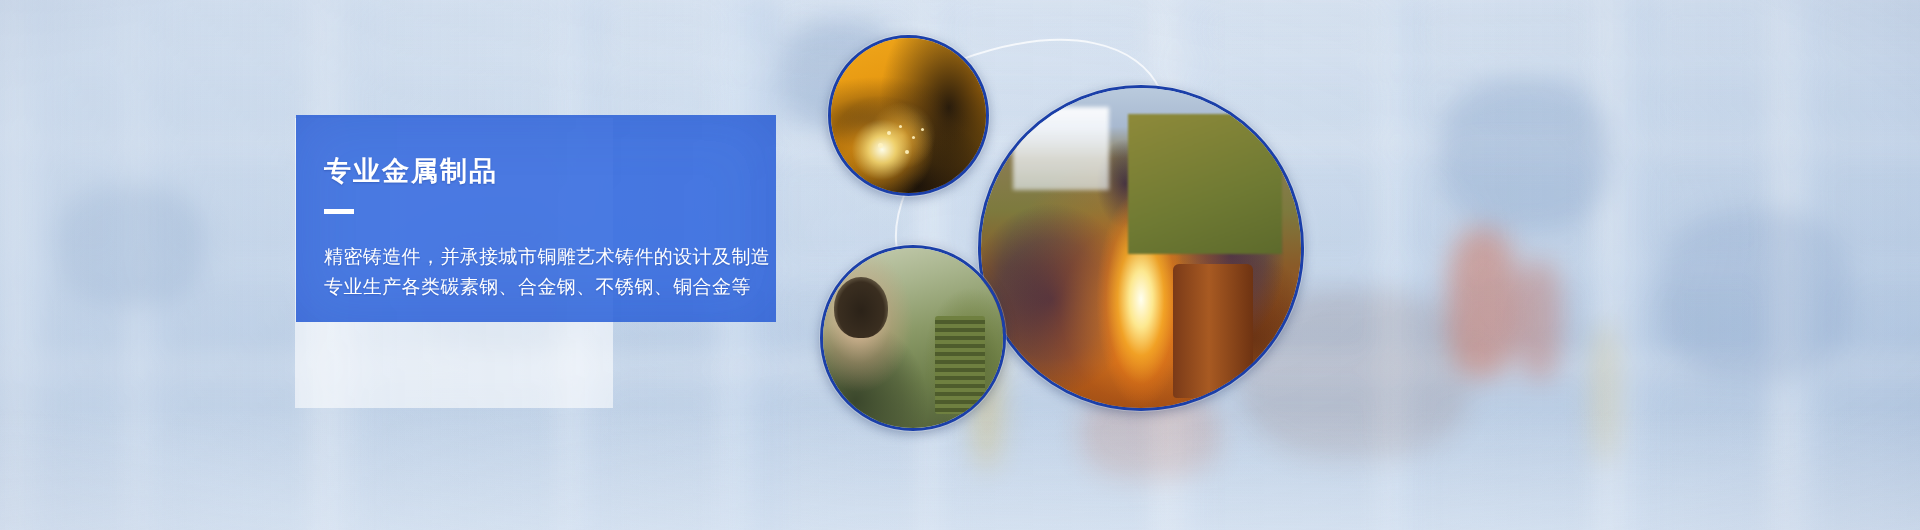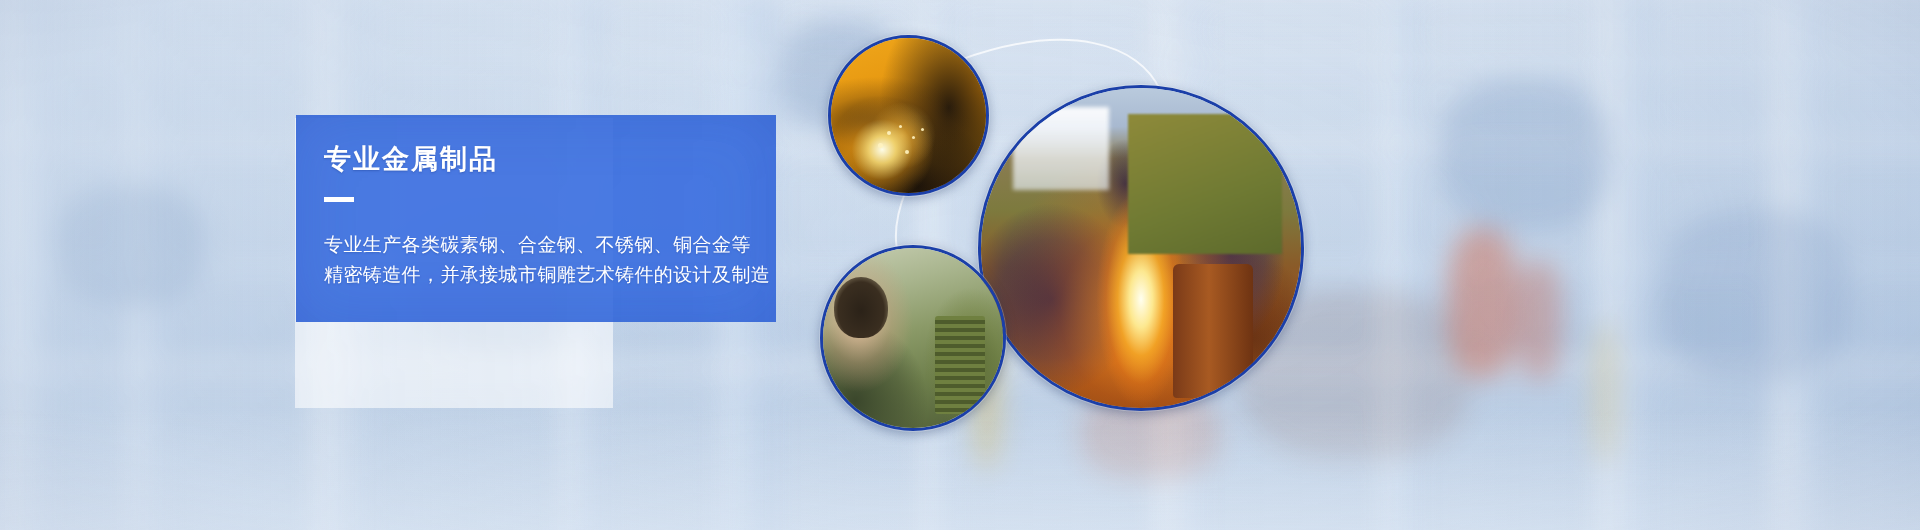--- a/index.html
+++ b/index.html
@@ -47,21 +47,21 @@
     background:rgba(255,255,255,.58);
   }
 
   
   .blue-panel{
     position:absolute;
     left:296px;top:115px;width:480px;height:207px;
     background:rgba(51,105,222,.88);
     box-shadow:inset 0 0 60px rgba(30,70,170,.22);
   }
-  .panel-inner{padding:30px 0 0 28px;}
+  .panel-inner{padding:30px 0 0 28px;margin-top:12px;}
 
   .title{
     margin:0;
     color:#ffffff;
     font-size:27px;
     font-weight:bold;
     letter-spacing:2px;
     line-height:1.1;
     text-shadow:0 1px 2px rgba(20,50,130,.35);
   }
@@ -213,22 +213,22 @@
 
   <div class="floor"></div>
 
   <div class="white-card"></div>
 
   <div class="blue-panel">
     <div class="panel-inner">
       <h1 class="title">专业金属制品</h1>
       <div class="divider"></div>
       <div class="desc">
+        <div>精密铸造件，并承接城市铜雕艺术铸件的设计及制造</div>
         <div>专业生产各类碳素钢、合金钢、不锈钢、铜合金等</div>
-        <div>精密铸造件，并承接城市铜雕艺术铸件的设计及制造</div>
       </div>
     </div>
   </div>
 
   <div class="cluster">
 
     <svg class="connector" viewBox="0 0 620 530" preserveAspectRatio="none">
       <path d="M 150 60 C 260 20 330 45 350 90" fill="none" stroke="rgba(255,255,255,.75)" stroke-width="2"></path>
       <path d="M 96 190 C 78 236 86 262 104 282" fill="none" stroke="rgba(255,255,255,.7)" stroke-width="2"></path>
     </svg>

